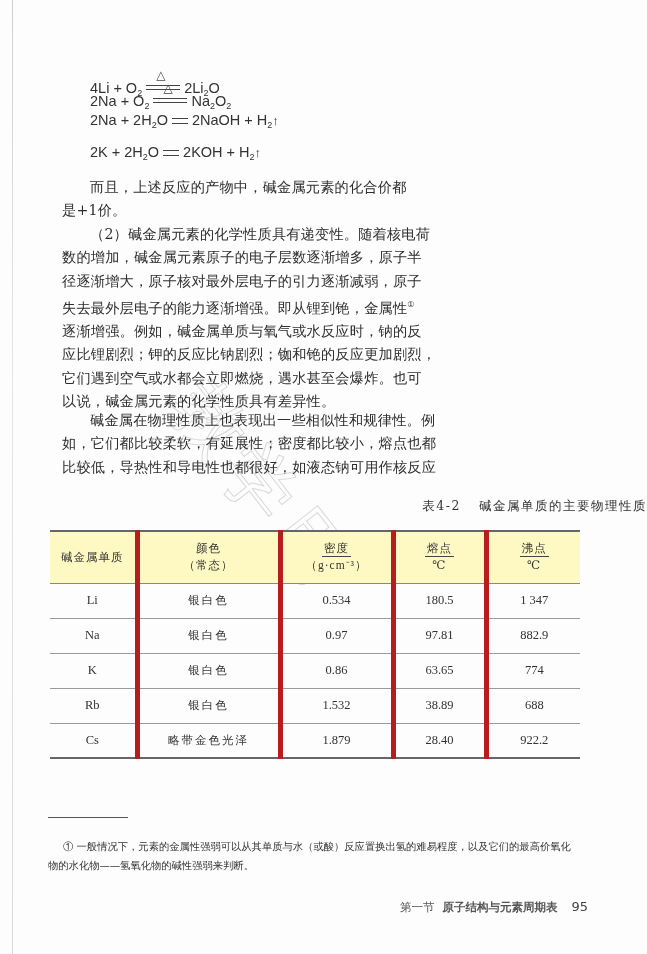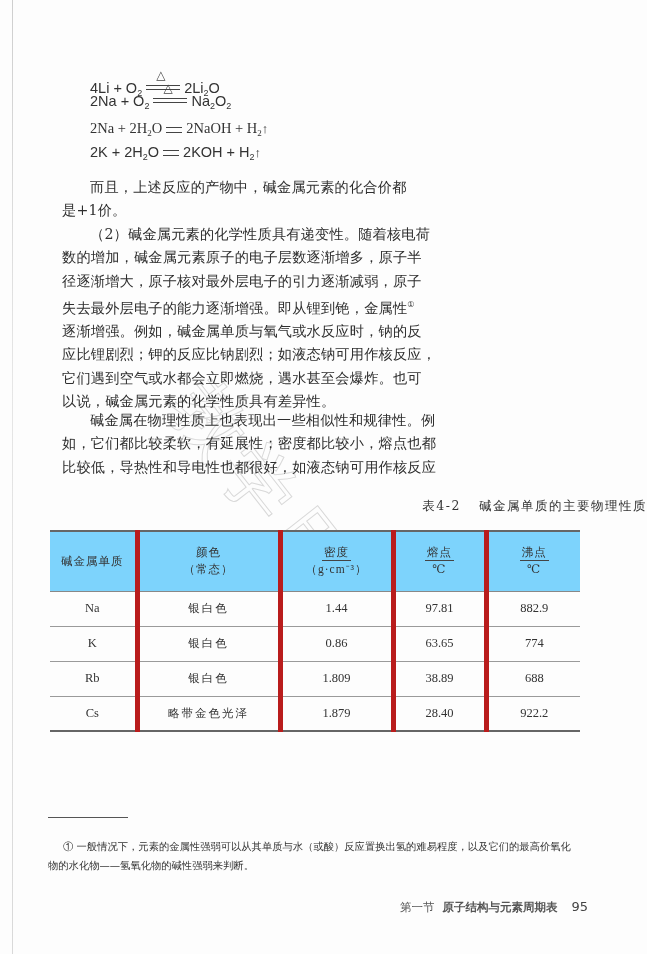--- a/index.html
+++ b/index.html
@@ -55,21 +55,21 @@
       position: absolute; left: 50px; top: 530px; width: 530px;
       border-collapse: collapse; font-size: 12.5px; color: #333;
       font-family: "Liberation Serif", "DejaVu Serif", serif;
     }
     table.props th, table.props td {
       text-align: center; border-left: 5px solid #b91c1c; border-right: 1px solid #555;
       padding: 0;
     }
     table.props tr > *:first-child { border-left: none; }
     table.props tr > *:last-child { border-right: none; }
-    table.props thead tr { background: #7dd3fc; height: 60px; border-top: 2px solid #666; border-bottom: 1.5px solid #888; }
+    table.props thead tr { background: #fef9c3; height: 52px; border-top: 2px solid #666; border-bottom: 1.5px solid #888; }
     table.props th { font-weight: normal; font-size: 11.5px; letter-spacing: 1px; line-height: 17px; }
     table.props tbody tr { height: 35px; border-bottom: 1.2px solid #9a9a9a; }
     table.props tbody tr:last-child { border-bottom: 2px solid #666; }
     .frac-top { display: inline-block; border-bottom: 1px solid #444; padding: 0 2px; line-height: 15px; }
     .frac-bot { display: block; line-height: 17px; }
     .cn-cell { letter-spacing: 2px; font-size: 11.5px; }
     .footnote-rule {
       position: absolute; left: 48px; top: 817px; width: 80px; height: 1px; background: #555;
     }
     .footnote {
@@ -100,40 +100,40 @@
 
 <div class="watermark">教学用</div>
 
 <div class="equations">
   <div class="eq" style="top:20px;">
     <span>4Li + O</span><sub>2</sub><span class="cond"><span class="tri">△</span><span class="bars"></span></span><span>2Li</span><sub>2</sub><span>O</span>
   </div>
   <div class="eq" style="top:33px;">
     <span>2Na + O</span><sub>2</sub><span class="cond"><span class="tri">△</span><span class="bars"></span></span><span>Na</span><sub>2</sub><span>O</span><sub>2</sub>
   </div>
-  <div class="eq" style="top:60px;font-family:Liberation Serif, serif;">
+  <div class="eq" style="top:52px;">
     <span>2Na + 2H</span><sub>2</sub><span>O</span><span class="eqsign"></span><span>2NaOH + H</span><sub>2</sub><span class="arrow-up">↑</span>
   </div>
   <div class="eq" style="top:84px;">
     <span>2K + 2H</span><sub>2</sub><span>O</span><span class="eqsign"></span><span>2KOH + H</span><sub>2</sub><span class="arrow-up">↑</span>
   </div>
 </div>
 
 <div class="para" style="top:176px;">
   <span class="line indent">而且，上述反应的产物中，碱金属元素的化合价都</span>
   <span class="line">是+1价。</span>
 </div>
 
 <div class="para" style="top:223px;">
   <span class="line indent">（2）碱金属元素的化学性质具有递变性。随着核电荷</span>
   <span class="line">数的增加，碱金属元素原子的电子层数逐渐增多，原子半</span>
   <span class="line">径逐渐增大，原子核对最外层电子的引力逐渐减弱，原子</span>
   <span class="line"><span>失去最外层电子的能力逐渐增强。即从锂到铯，金属性</span><sup class="fn">①</sup></span>
   <span class="line">逐渐增强。例如，碱金属单质与氧气或水反应时，钠的反</span>
-  <span class="line">应比锂剧烈；钾的反应比钠剧烈；如液态钠可用作核反应，</span>
+  <span class="line">应比锂剧烈；钾的反应比钠剧烈；铷和铯的反应更加剧烈，</span>
   <span class="line">它们遇到空气或水都会立即燃烧，遇水甚至会爆炸。也可</span>
   <span class="line">以说，碱金属元素的化学性质具有差异性。</span>
 </div>
 
 <div class="para" style="top:409px;">
   <span class="line indent">碱金属在物理性质上也表现出一些相似性和规律性。例</span>
   <span class="line">如，它们都比较柔软，有延展性；密度都比较小，熔点也都</span>
   <span class="line">比较低，导热性和导电性也都很好，如液态钠可用作核反应</span>
 </div>
 
@@ -156,37 +156,44 @@
           <span class="frac-bot">颜色</span>
           <span class="frac-bot">（常态）</span>
         </th>
       <th><span class="frac-top">密度</span><span class="frac-bot" style="font-family:'Liberation Serif',serif;">（g·cm⁻³）</span></th>
       <th><span class="frac-top">熔点</span><span class="frac-bot">℃</span></th>
       <th><span class="frac-top">沸点</span><span class="frac-bot">℃</span></th>
     </tr>
   </thead>
   <tbody>
     <tr>
+      <td>Li</td>
+      <td class="cn-cell">银白色</td>
+      <td>0.534</td>
+      <td>180.5</td>
+      <td>1 347</td>
+    </tr>
+    <tr>
       <td>Na</td>
       <td class="cn-cell">银白色</td>
-      <td>1.44</td>
+      <td>0.97</td>
       <td>97.81</td>
       <td>882.9</td>
     </tr>
     <tr>
       <td>K</td>
       <td class="cn-cell">银白色</td>
       <td>0.86</td>
       <td>63.65</td>
       <td>774</td>
     </tr>
     <tr>
       <td>Rb</td>
       <td class="cn-cell">银白色</td>
-      <td>1.809</td>
+      <td>1.532</td>
       <td>38.89</td>
       <td>688</td>
     </tr>
     <tr>
       <td>Cs</td>
       <td class="cn-cell">略带金色光泽</td>
       <td>1.879</td>
       <td>28.40</td>
       <td>922.2</td>
     </tr>

